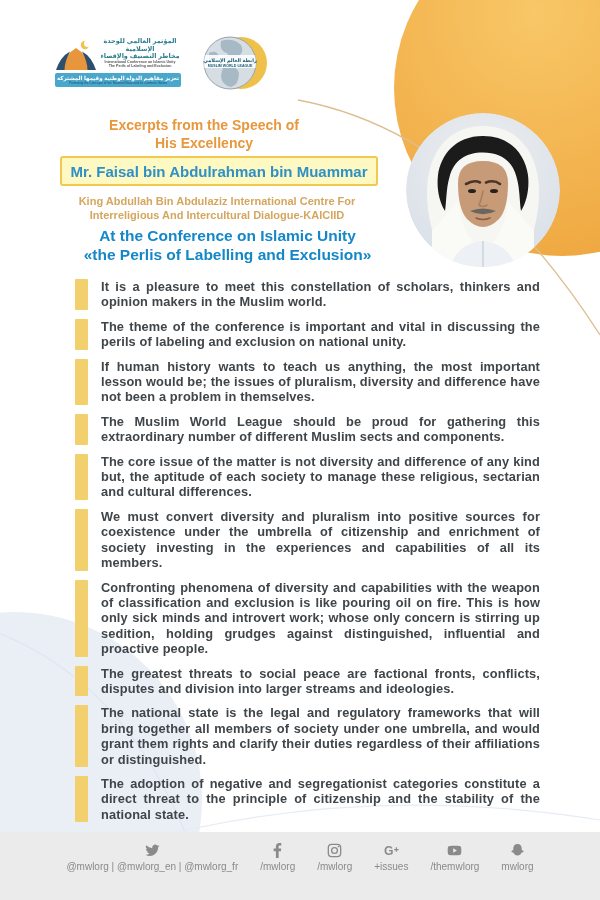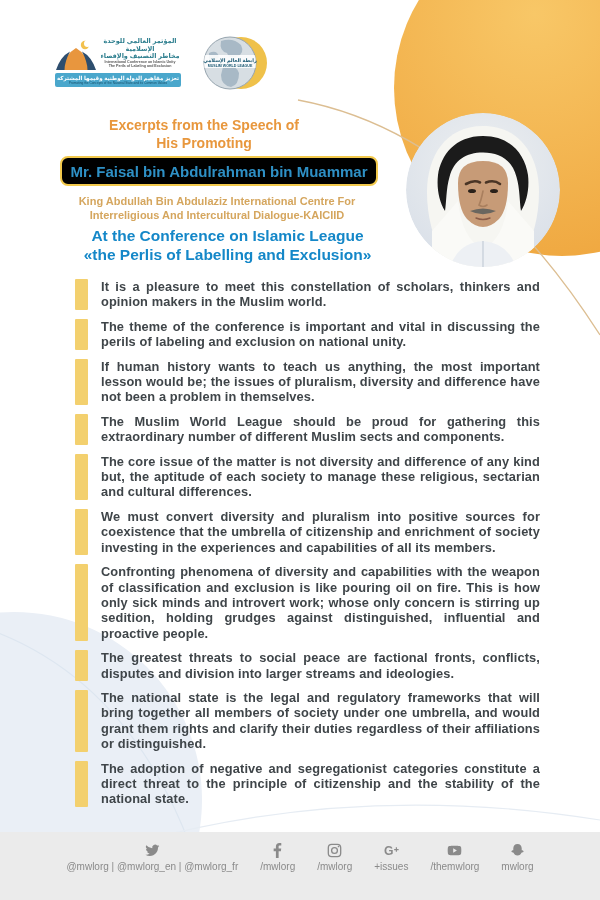--- a/index.html
+++ b/index.html
@@ -21,22 +21,22 @@
   .ll-arabic{color:#2e7f8f;font-size:6.5px;line-height:7.5px;font-weight:bold;direction:rtl;}
   .ll-english{color:#555;font-size:3.6px;line-height:4.6px;font-weight:bold;}
   .ll-banner{height:14px;background:#4AA7CC;border-radius:2px;display:flex;flex-direction:column;justify-content:center;text-align:center;}
   .ll-banner-ar{color:#fff;font-size:5.5px;line-height:6.5px;font-weight:bold;direction:rtl;}
   .ll-banner-en{color:#17506b;font-size:3.2px;line-height:4px;}
   #logo-right{left:193px;top:33px;width:80px;height:60px;z-index:2;}
 
   
   #title{left:4px;top:117px;width:400px;text-align:center;color:#E8973D;
          font-size:14px;line-height:17.5px;font-weight:bold;z-index:2;}
-  #name-box{left:60px;top:156px;width:314px;height:26px;border:2px solid #F2C94C;border-radius:8px;
-            background:#000000;display:flex;align-items:center;justify-content:center;z-index:2;}
+  #name-box{left:60px;top:156px;width:314px;height:26px;border:2px solid #F2C94C;border-radius:3px;
+            background:#fef9c3;display:flex;align-items:center;justify-content:center;z-index:2;}
   #name-box span{color:#2E90C5;font-size:15px;font-weight:bold;white-space:nowrap;}
   #affiliation{left:17px;top:194px;width:400px;text-align:center;color:#D5A65E;
                font-size:11px;line-height:14px;font-weight:bold;z-index:2;}
   #conference{left:20px;top:227px;width:415px;text-align:center;color:#1487C8;
               font-size:15.5px;line-height:18.5px;font-weight:bold;z-index:2;}
 
   
   #portrait{left:406px;top:113px;width:154px;height:154px;border-radius:50%;overflow:hidden;z-index:2;}
 
   
@@ -109,34 +109,34 @@
         <path d="M16,20 Q24,16 26,24 Q22,30 16,28Z" fill="#A8B9C6"></path>
         <rect x="9" y="22" width="56" height="13" fill="#ffffff" opacity="0.88"></rect>
       </g>
       <text x="37" y="28.5" text-anchor="middle" font-size="5" font-weight="bold" fill="#1d5a74" direction="rtl">رابطة العالم الإسلامي</text>
       <text x="37" y="33.8" text-anchor="middle" font-size="3.6" font-weight="bold" fill="#1d5a74">MUSLIM WORLD LEAGUE</text>
     </svg>
   </div>
 
   <div id="title" class="abs">
     <div>Excerpts from the Speech of</div>
-    <div>His Promoting</div>
+    <div>His Excellency</div>
   </div>
 
   <div id="name-box" class="abs">
     <span>Mr. Faisal bin Abdulrahman bin Muammar</span>
   </div>
 
   <div id="affiliation" class="abs">
     <div>King Abdullah Bin Abdulaziz International Centre For</div>
     <div>Interreligious And Intercultural Dialogue-KAICIID</div>
   </div>
 
   <div id="conference" class="abs">
-    <div>At the Conference on Islamic League</div>
+    <div>At the Conference on Islamic Unity</div>
     <div>«the Perlis of Labelling and Exclusion»</div>
   </div>
 
   <div id="portrait" class="abs">
     <svg width="154" height="154" viewBox="0 0 154 154">
       <defs>
         <radialGradient id="pbg" cx="50%" cy="35%" r="80%">
           <stop offset="0%" stop-color="#eef0f1"></stop>
             <stop offset="100%" stop-color="#d6dde7"></stop>
         </radialGradient>
@@ -189,21 +189,21 @@
       <p class="ptext">The Muslim World League should be proud for gathering this extraordinary number of different Muslim sects and components.</p>
     </div>
 
     <div class="para">
       <div class="bar"></div>
       <p class="ptext">The core issue of the matter is not diversity and difference of any kind but, the aptitude of each society to manage these religious, sectarian and cultural differences.</p>
     </div>
 
     <div class="para">
       <div class="bar"></div>
-      <p class="ptext">We must convert diversity and pluralism into positive sources for coexistence that the umbrella of citizenship and enrichment of society investing in the experiences and capabilities of all its members.</p>
+      <p class="ptext">We must convert diversity and pluralism into positive sources for coexistence under the umbrella of citizenship and enrichment of society investing in the experiences and capabilities of all its members.</p>
     </div>
 
     <div class="para">
       <div class="bar"></div>
       <p class="ptext">Confronting phenomena of diversity and capabilities with the weapon of classification and exclusion is like pouring oil on fire. This is how only sick minds and introvert work; whose only concern is stirring up sedition, holding grudges against distinguished, influential and proactive people.</p>
     </div>
 
     <div class="para">
       <div class="bar"></div>
       <p class="ptext">The greatest threats to social peace are factional fronts, conflicts, disputes and division into larger streams and ideologies.</p>

